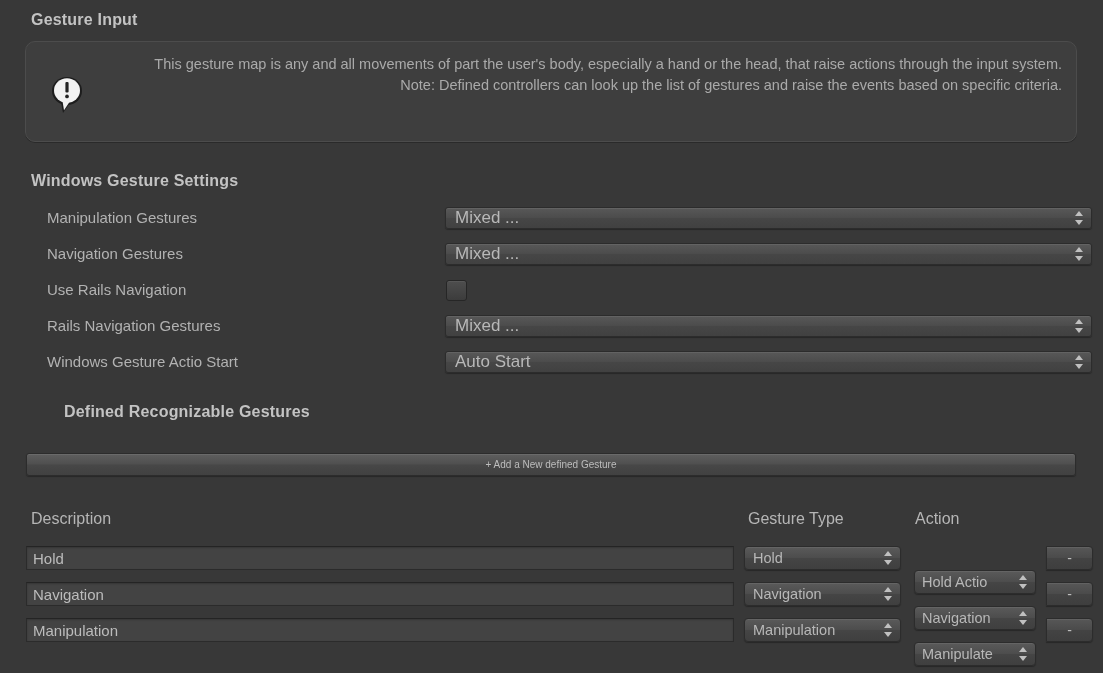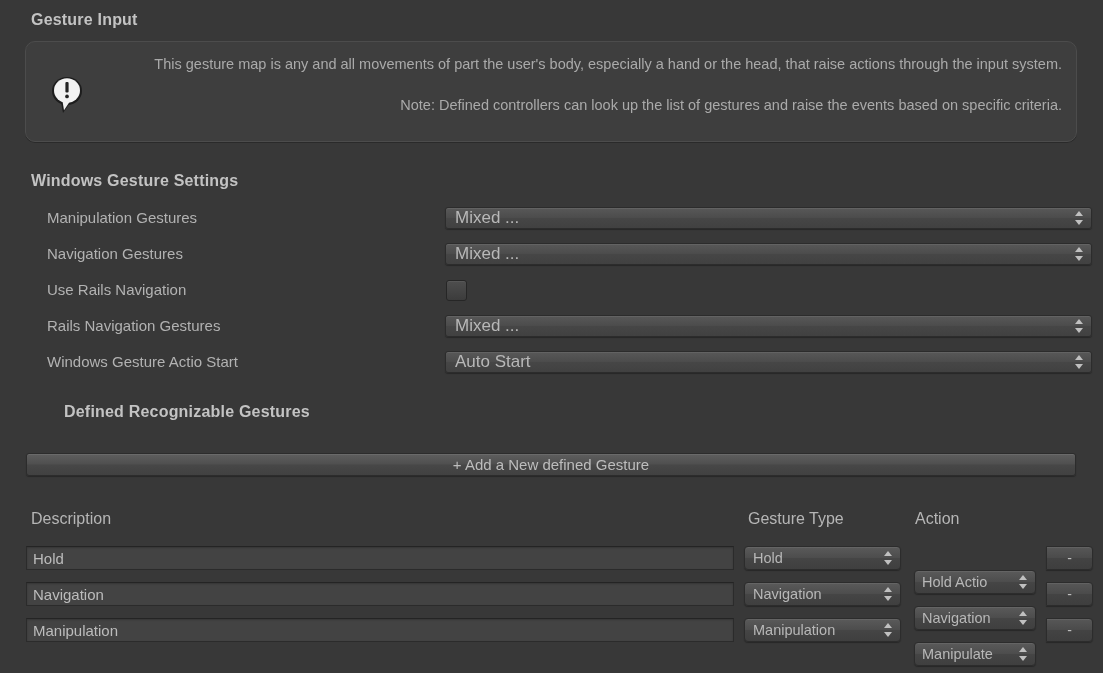--- a/index.html
+++ b/index.html
@@ -57,21 +57,21 @@
     left: 73px;
     top: 12px;
     right: 14px;
   }
   .help-p {
     font-size: 14.5px;
     line-height: 21px;
     color: #aaaaaa;
     margin: 0;
   }
-  .help-p.second { margin-top: 20px; }
+  .help-p.second { }
 
   
   #sec-windows  { position: absolute; left: 31px; top: 172px; }
   #sec-defined  { position: absolute; left: 31px; top: 403px; margin-left: 33px; }
 
   
   .srow-label {
     position: absolute;
     left: 31px;
     font-size: 15px;
@@ -141,21 +141,21 @@
     box-sizing: border-box;
     border-radius: 3px;
     border: 1px solid #2c2c2c;
     background: linear-gradient(to bottom, #5e5e5e 0%, #4f4f4f 48%, #474747 52%, #414141 100%);
     box-shadow: inset 0 1px 0 rgba(255,255,255,0.08), 0 1px 1px rgba(0,0,0,0.30);
     display: flex;
     align-items: center;
     justify-content: center;
   }
   #add-button .val {
-    font-size: 15px;
+    font-size: 10px;
     color: #bdbdbd;
   }
 
   
   .col-head {
     position: absolute;
     top: 510px;
     font-size: 16px;
     color: #b6b6b6;
     white-space: nowrap;

